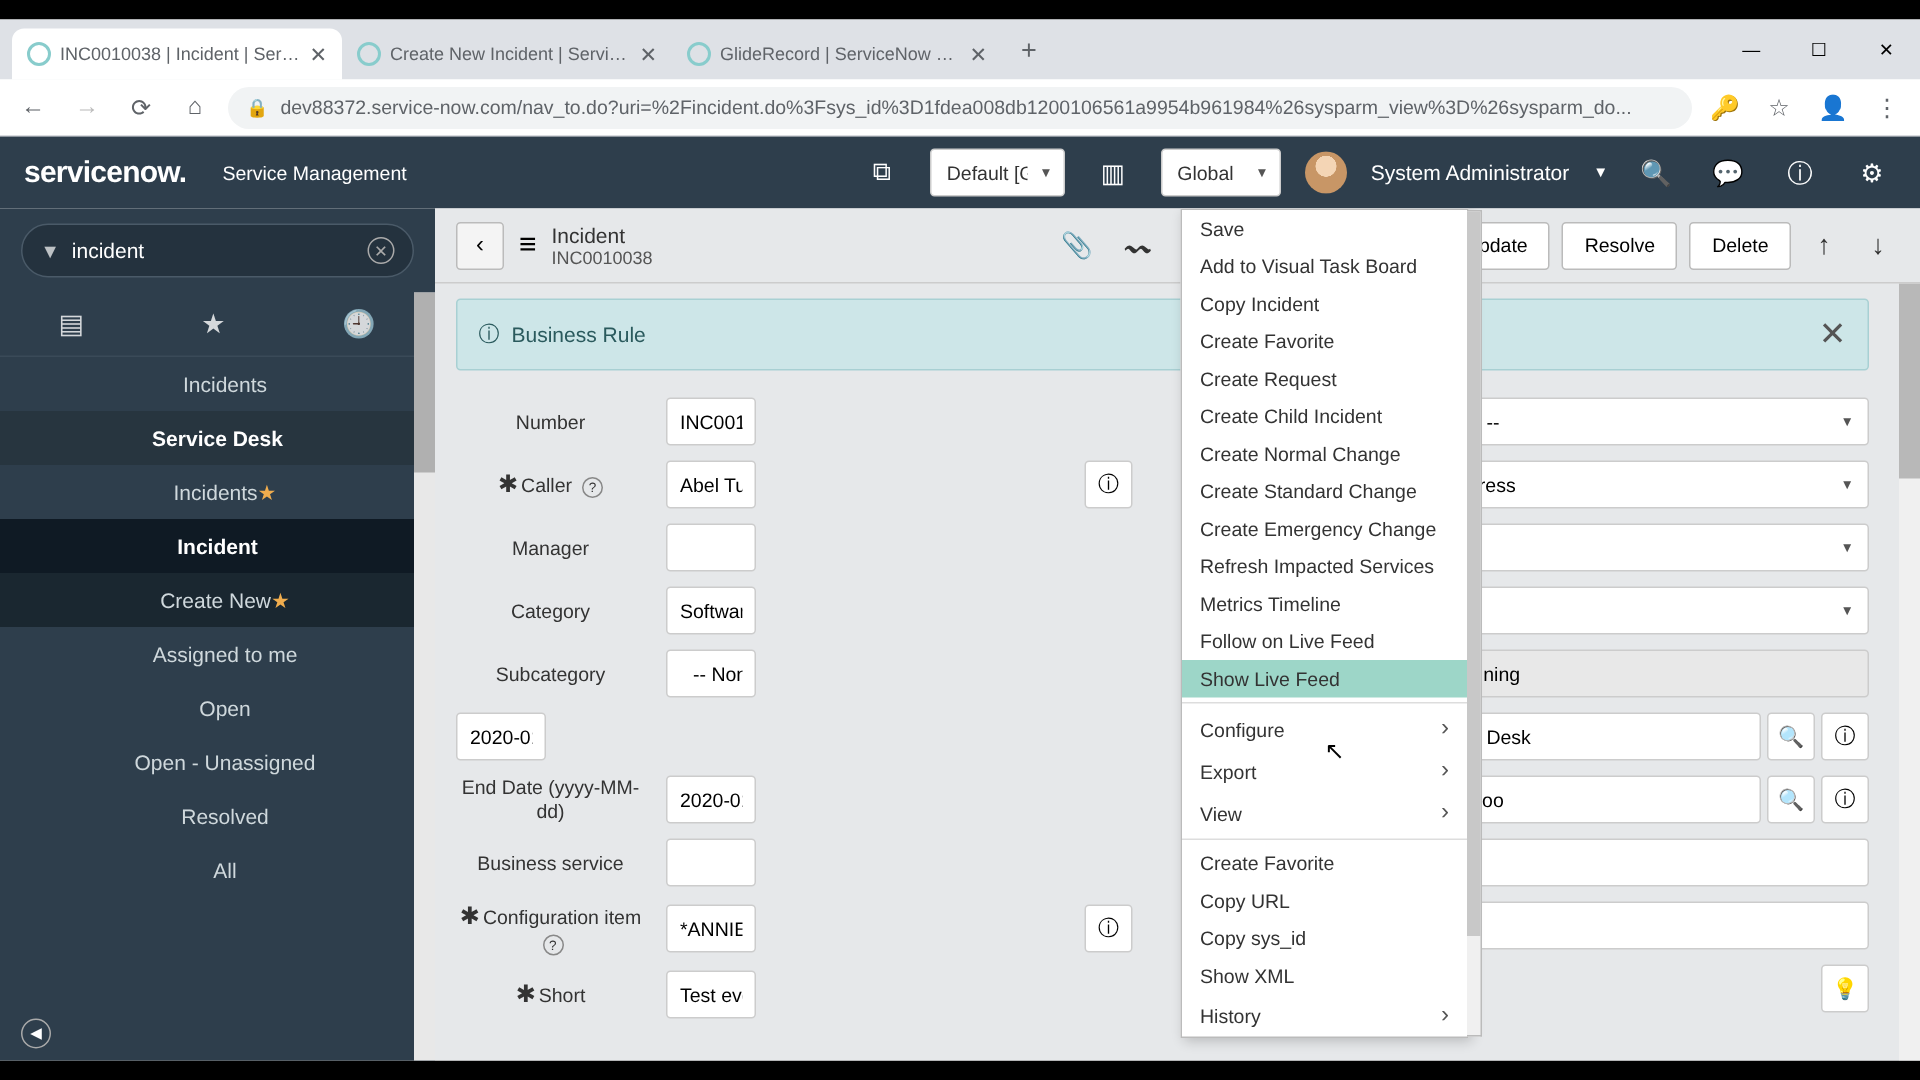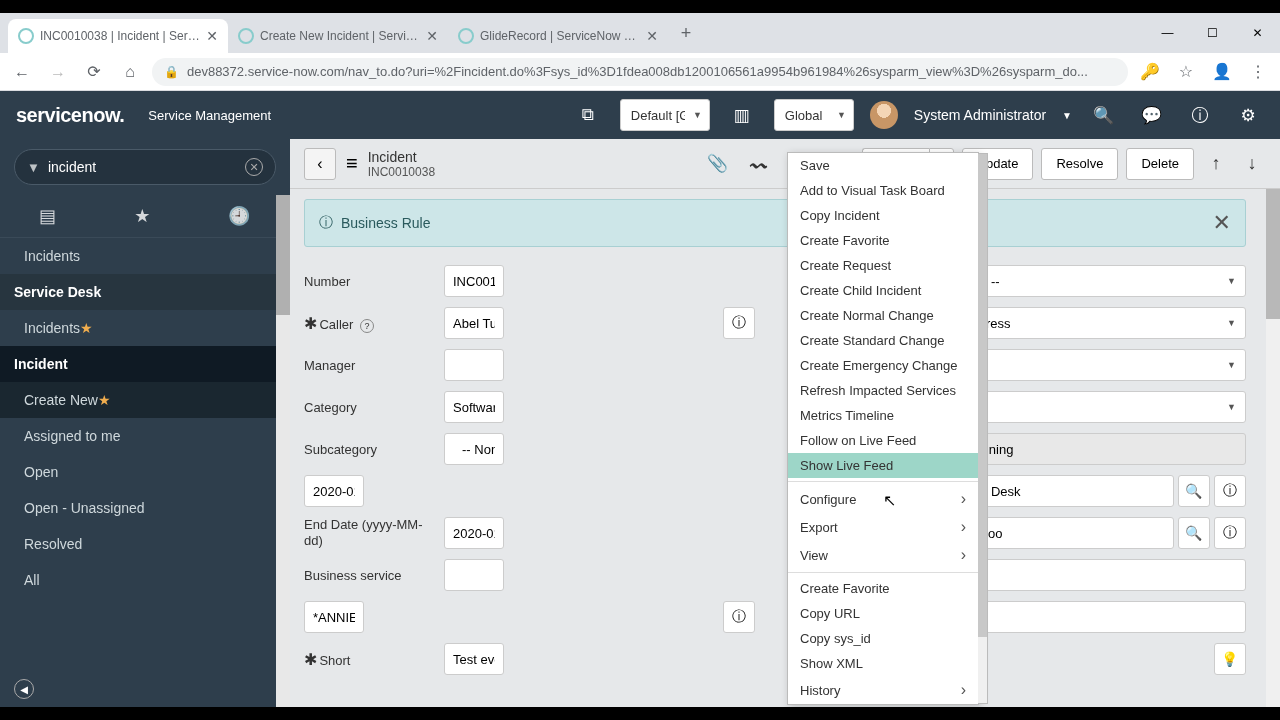--- a/index.html
+++ b/index.html
@@ -39,21 +39,21 @@
 
 .main-area { display: flex; height: calc(100% - 126px); }
 .sidebar { width: 290px; background: #2e3e4c; color: #fff; display: flex; flex-direction: column; position: relative; }
 .search-box { margin: 10px 14px; height: 36px; background: #24323e; border: 1px solid #4a5a68; border-radius: 18px; display: flex; align-items: center; padding: 0 12px; gap: 8px; }
 .search-box input { flex: 1; background: transparent; border: none; color: #fff; font-size: 14px; outline: none; }
 .filter-icon { font-size: 13px; opacity: 0.7; }
 .clear-icon { width: 18px; height: 18px; border: 1.5px solid #aaa; border-radius: 50%; display: flex; align-items: center; justify-content: center; font-size: 11px; color: #aaa; }
 .nav-icons { display: flex; justify-content: space-around; padding: 10px 0; border-bottom: 1px solid #3a4a58; }
 .nav-icons span { font-size: 18px; opacity: 0.8; }
 .nav-list { flex: 1; overflow-y: auto; }
-.nav-item { padding: 10px 14px 10px 24px; font-size: 14px; color: #cfd8dc; display: flex; align-items: center; justify-content: flex-start; }
+.nav-item { padding: 10px 14px 10px 24px; font-size: 14px; color: #cfd8dc; display: flex; align-items: center; justify-content: center; }
 .nav-item.header { font-weight: bold; color: #fff; padding-left: 14px; background: #27353f; }
 .nav-item.selected { background: #0f1a24; }
 .nav-item.active { background: #1a2730; }
 .fav-star { color: #f0ad4e; }
 .sidebar-scroll { position: absolute; right: 0; top: 56px; bottom: 0; width: 14px; background: #e8e8e8; }
 .sidebar-thumb { position: absolute; top: 0; width: 100%; height: 120px; background: #b0b0b0; }
 .collapse-btn { padding: 8px 14px; }
 .collapse-circle { width: 20px; height: 20px; border: 1.5px solid #aaa; border-radius: 50%; display: flex; align-items: center; justify-content: center; font-size: 10px; }
 
 
@@ -72,33 +72,33 @@
 .follow-split .action-btn:last-child { border-radius: 0 3px 3px 0; padding: 0 8px; }
 .arrow-btn { font-size: 18px; color: #333; width: 28px; text-align: center; }
 
 .form-body { padding: 0 34px 14px 14px; position: relative; }
 .banner { background: #cde6e8; border: 1px solid #a8d0d3; border-radius: 3px; padding: 10px 14px; margin: 10px 0 18px 0; display: flex; align-items: center; gap: 8px; color: #2a5a5d; font-size: 14px; }
 .banner-close { margin-left: auto; font-size: 22px; color: #555; }
 
 .form-cols { display: flex; gap: 40px; }
 .form-col { flex: 1; }
 .form-row { display: flex; align-items: center; margin-bottom: 10px; min-height: 32px; }
-.form-label { width: 140px; text-align: left; padding-right: 14px; font-size: 13px; color: #333; }
+.form-label { width: 140px; text-align: center; padding-right: 14px; font-size: 13px; color: #333; }
 .mand { font-size: 16px; margin-right: 2px; }
 .help-icon { display: inline-flex; width: 14px; height: 14px; border: 1px solid #888; border-radius: 50%; align-items: center; justify-content: center; font-size: 9px; margin-left: 3px; }
 .form-input { flex: 1; height: 32px; border: 1px solid #ccc; border-radius: 3px; padding: 0 8px; font-size: 13px; background: #fff; }
 .form-input.readonly { background: #e8e8e8; }
 .form-select { flex: 1; height: 32px; border: 1px solid #ccc; border-radius: 3px; padding: 0 8px; font-size: 13px; background: #fff; appearance: none; }
 .sel-wrap { position: relative; flex: 1; display: flex; }
 .sel-wrap::after { content: '▼'; position: absolute; right: 10px; top: 50%; transform: translateY(-50%); font-size: 9px; color: #555; pointer-events: none; }
 .lookup-btn { width: 32px; height: 32px; border: 1px solid #ccc; border-radius: 3px; background: #fff; display: flex; align-items: center; justify-content: center; margin-left: 4px; font-size: 14px; }
 .priority-link { color: #0b6e99; text-decoration: underline; }
 
 
-.context-menu { position: absolute; left: 497px; top: 13px; width: 192px; background: #fff; border: 1px solid #bbb; box-shadow: 2px 2px 8px rgba(0,0,0,0.2); z-index: 100; font-size: 13px; }
+.context-menu { position: absolute; left: 497px; top: 0px; width: 192px; background: #fff; border: 1px solid #bbb; box-shadow: 2px 2px 8px rgba(0,0,0,0.2); z-index: 100; font-size: 13px; }
 .cm-item { padding: 5px 12px; color: #333; display: flex; align-items: center; justify-content: space-between; }
 .cm-item.highlighted { background: #9dd6c8; }
 .cm-sep { height: 1px; background: #ddd; margin: 3px 0; }
 .cm-sub::after { content: '›'; font-size: 16px; color: #555; }
 .cm-scroll-out { position: absolute; right: -10px; top: 0; bottom: 0; width: 10px; background: #f0f0f0; border: 1px solid #bbb; border-left: none; }
 .cm-scroll-thumb { position: absolute; top: 0; width: 100%; height: 88%; background: #c8c8c8; }
 
 .content-scroll { position: absolute; right: 0; top: 50px; bottom: 0; width: 14px; background: #f0f0f0; }
 .content-thumb { position: absolute; top: 0; width: 100%; height: 130px; background: #b8b8b8; }
 
@@ -280,20 +280,21 @@
               </div>
             <div class="form-row">
                 <span class="form-label" style="line-height:1.2">End Date (yyyy-MM-dd)</span>
                 <input class="form-input" style="max-width: 60px;" value="2020-01-">
               </div>
             <div class="form-row">
                 <span class="form-label">Business service</span>
                 <input class="form-input" style="max-width: 60px;">
               </div>
             <div class="form-row">
+                <span class="form-label"><span class="mand">✱</span><span>Configuration item</span> <span class="help-icon">?</span></span>
                 <input class="form-input" style="max-width: 60px;" value="*ANNIE-I">
                 <span class="lookup-btn" style="margin-left:auto">ⓘ</span>
               </div>
             <div class="form-row">
                 <span class="form-label"><span class="mand">✱</span><span>Short</span></span>
                 <input class="form-input" style="max-width: 60px;" value="Test ever">
               </div>
           </div>
 
           <div class="form-col">

